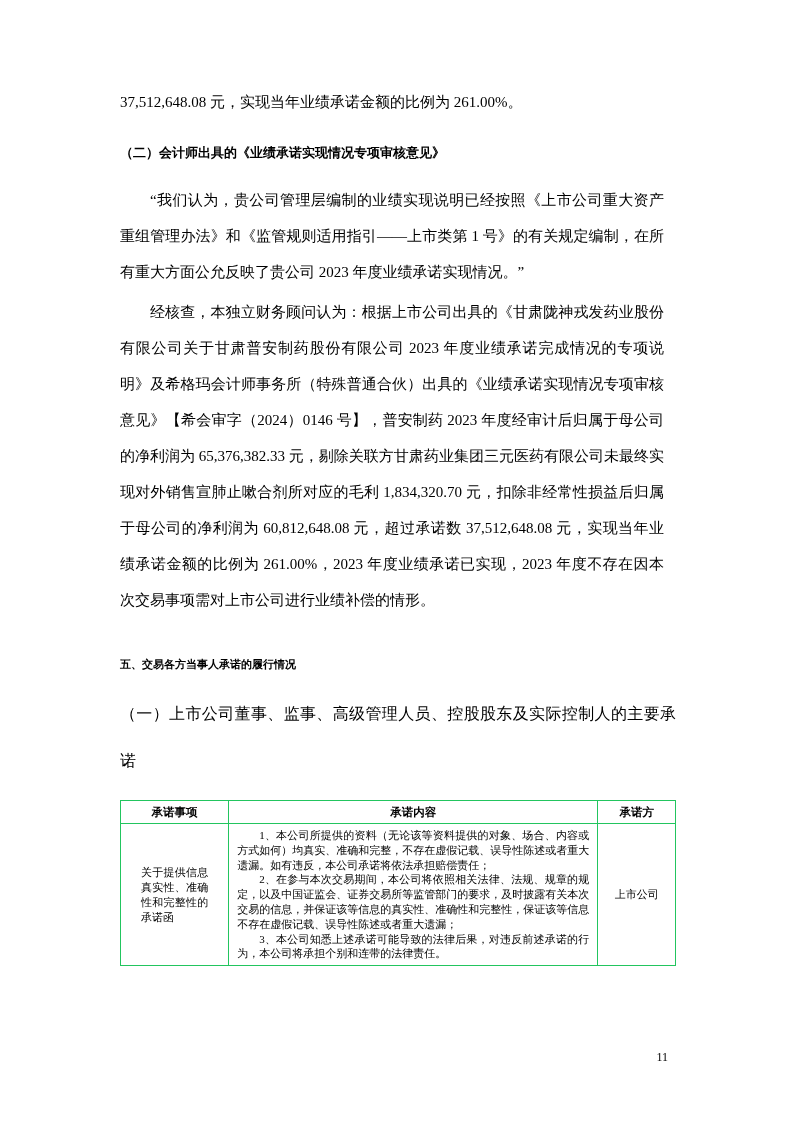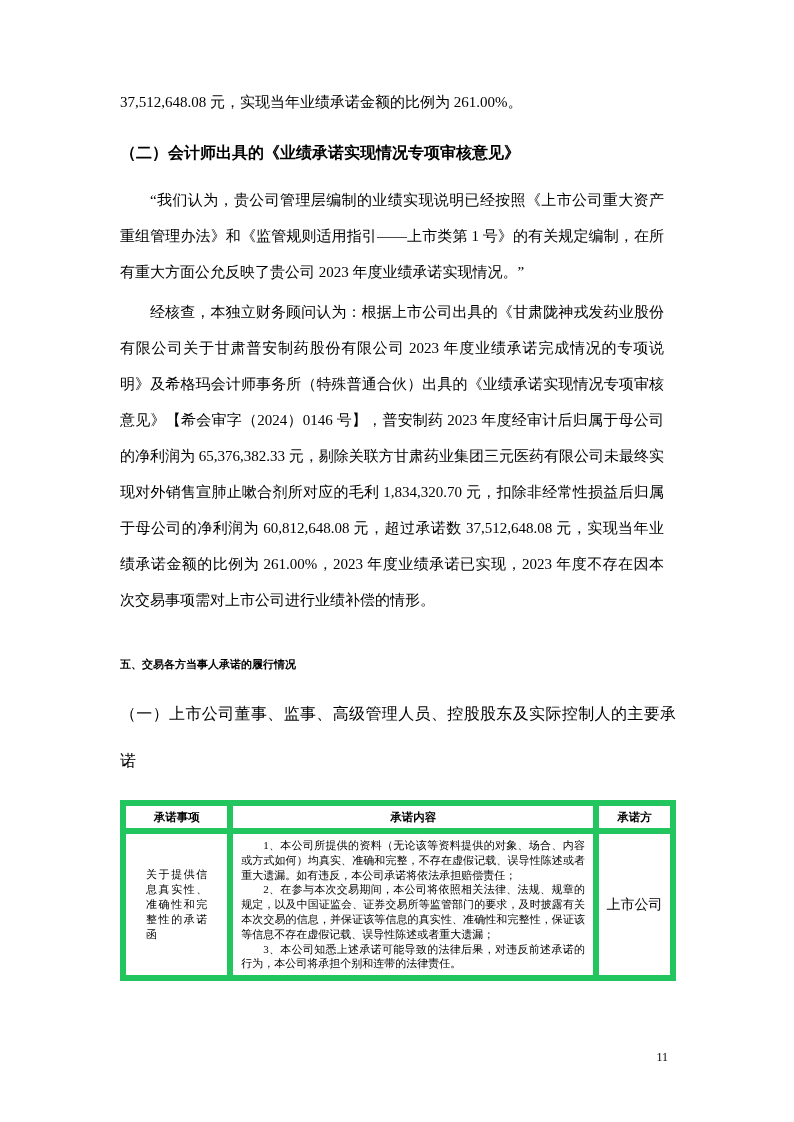--- a/index.html
+++ b/index.html
@@ -24,21 +24,21 @@
     font-size: 15px;
     line-height: 36px;
     text-align: justify;
     text-indent: 2em;
   }
   .para.carryover {
     text-indent: 0;
     margin-bottom: 0;
   }
   h2.sec-heading {
-    font-size: 16px;
+    font-size: 13px;
     font-weight: bold;
     margin: 18px 0 14px 0;
     line-height: 30px;
     text-align: justify;
   }
   h1.chapter-heading {
     font-size: 11px;
     font-weight: bold;
     margin: 30px 0 6px 0;
     line-height: 32px;
@@ -51,42 +51,42 @@
     text-align: justify;
   }
   table.commitments {
     width: 100%;
     border-collapse: collapse;
     table-layout: fixed;
     margin-top: 10px;
   }
   table.commitments th,
   table.commitments td {
-    border: 6px solid #22c55e;
+    border: 1px solid #22c55e;
     vertical-align: middle;
     box-sizing: border-box;
   }
   table.commitments th {
     font-size: 11.5px;
     font-weight: bold;
     text-align: center;
     padding: 4px 4px;
     line-height: 14px;
   }
   td.cell-item {
     font-size: 11px;
     line-height: 15px;
     text-align: justify;
     padding: 4px 20px;
   }
   td.cell-content {
     padding: 4px 8px;
   }
   td.cell-party {
-    font-size: 14px;
+    font-size: 11px;
     text-align: center;
     padding: 4px 3px;
   }
   .c-item {
     font-size: 11px;
     line-height: 14.8px;
     text-align: justify;
     text-indent: 2em;
     margin: 0;
   }

